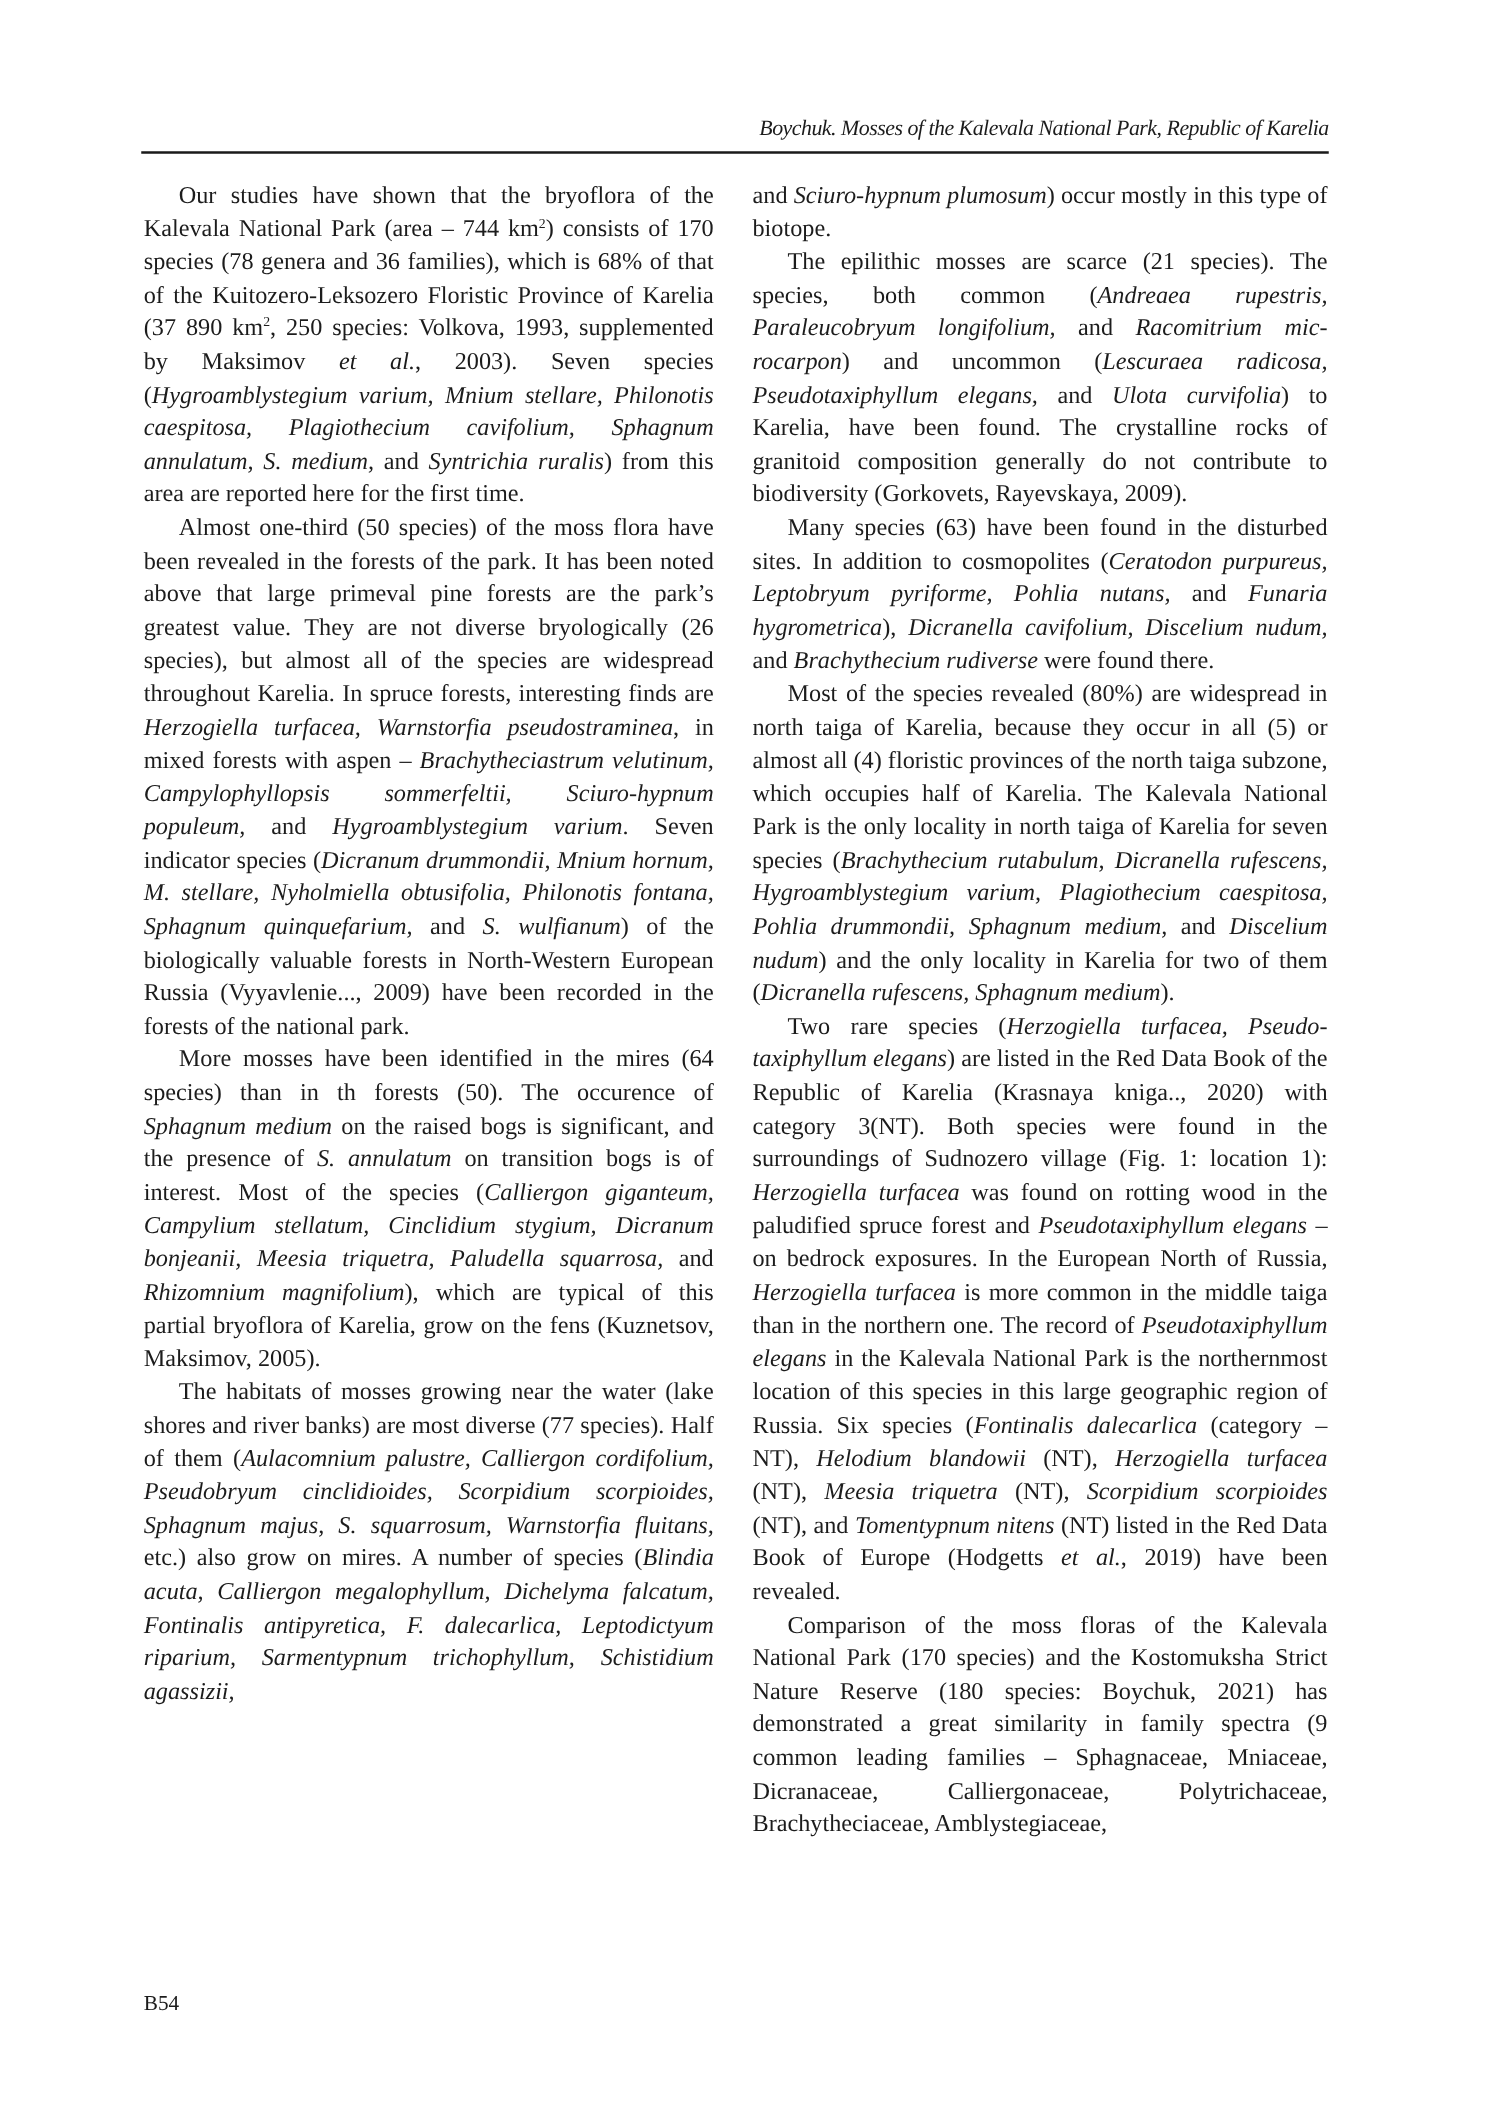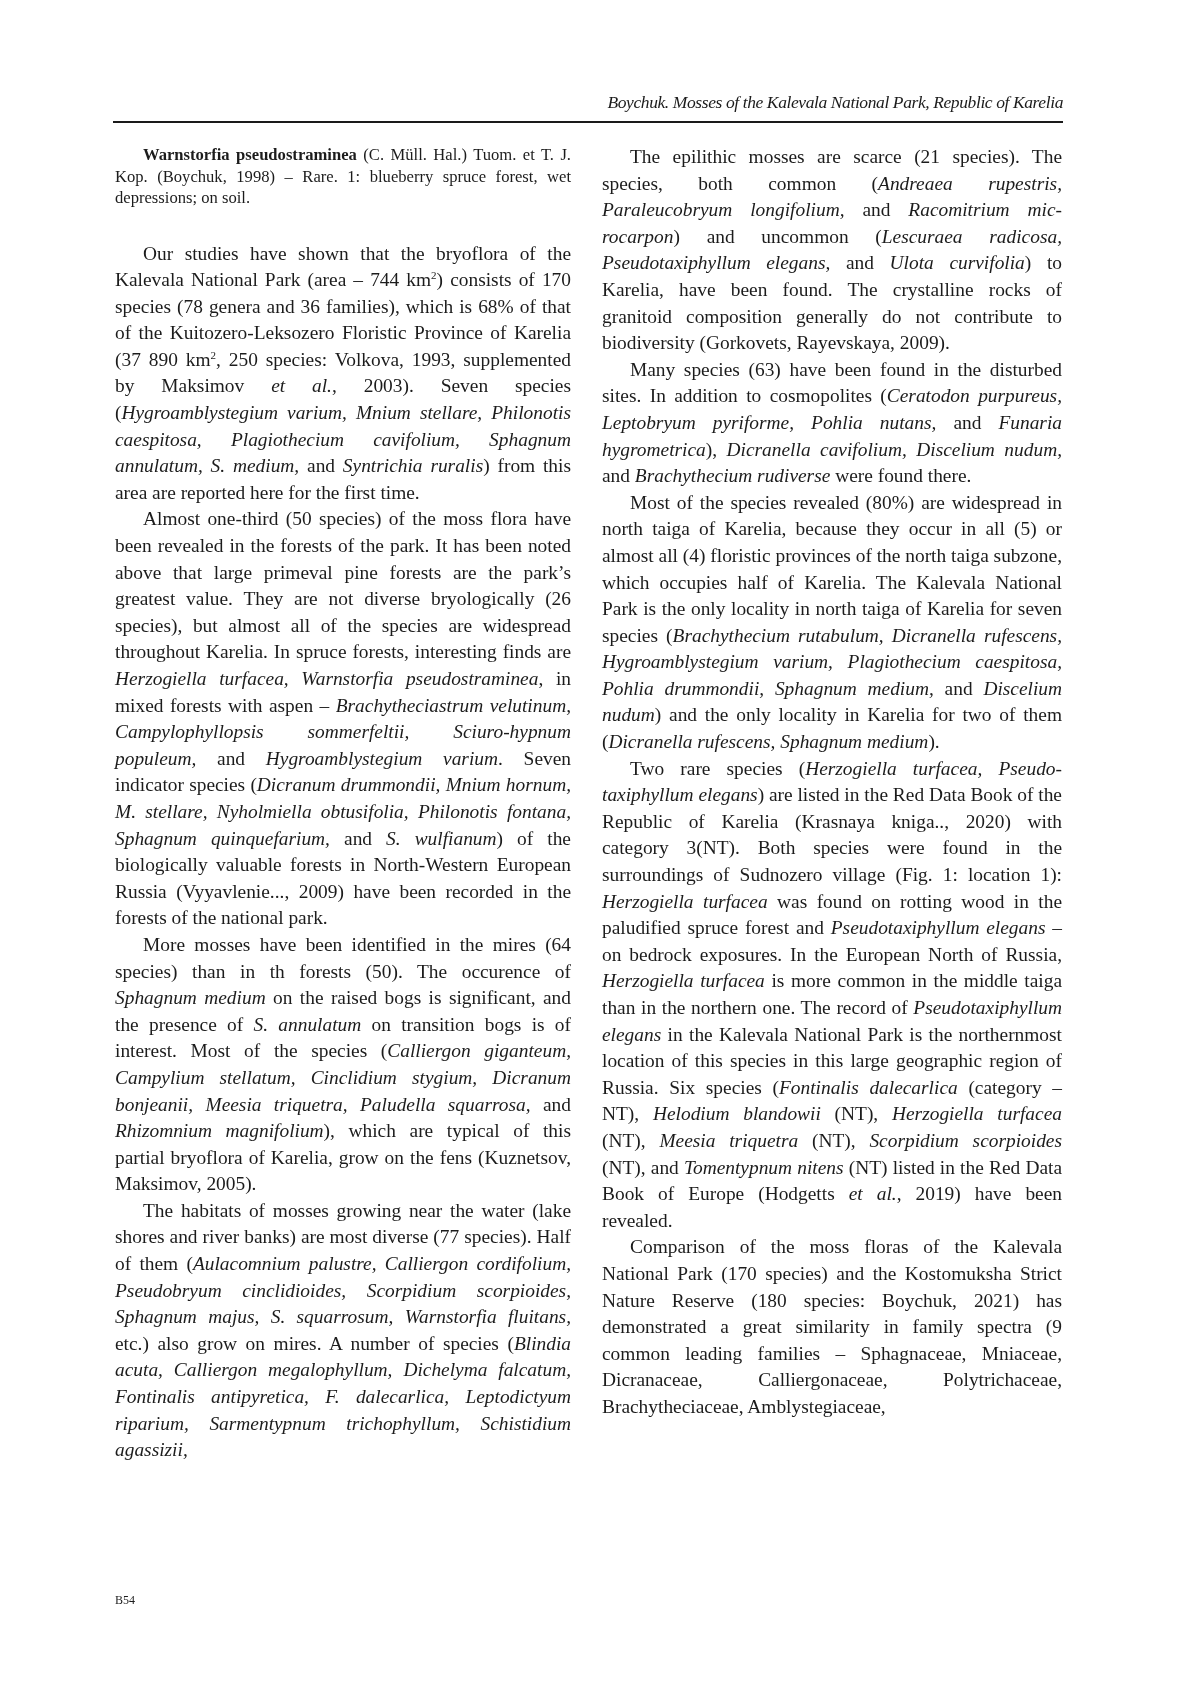--- a/index.html
+++ b/index.html
@@ -9,41 +9,41 @@
          text-align: right; font-style: italic; font-size: 17.5px; letter-spacing: -0.4px; }
   .head-rule { position: absolute; left: 113px; width: 950px; top: 121px; height: 2px; background: #1a1a1a; }
   .col { position: absolute; top: 144px; font-size: 19.4px; line-height: 26.6px; text-align: justify; hyphens: manual; }
   .col-left { left: 115px; width: 456px; }
   .col-right { left: 602px; width: 460px; }
   .col p { margin: 0; text-indent: 28px; }
   .col p.noindent { text-indent: 0; }
   .species-entry { font-size: 16.6px; line-height: 21.5px; margin-bottom: 32px !important; }
   .species-entry b { font-weight: bold; }
   i { font-style: italic; }
-  .page-number { position: absolute; left: 115px; top: 1593px; font-size: 12px; }
+  .page-number { position: absolute; left: 115px; top: 1593px; font-size: 17px; }
   sup { font-size: 11px; vertical-align: 7px; line-height: 0; }
 </style>
 </head>
 <body>
 
 <div class="running-head">Boychuk. Mosses of the Kalevala National Park, Republic of Karelia</div>
 <div class="head-rule"></div>
 
 <div class="col col-left">
-  <p class="species-entry"><b>Warnstorfia pseudostraminea</b><span> (C. Müll. Hal.) Tuom. et T. J. Kop. (Boychuk, 1998) – Rare. 1: blueberry spruce forest, wet depressions; on soil.</span></p>
   <div>
       <p><span>Our studies have shown that the bryoflora of the Kalevala National Park (area – 744 km</span><sup>2</sup><span>) consists of 170 species (78 genera and 36 families), which is 68% of that of the Kuitozero-Leksozero Floris­tic Province of Karelia (37 890 km</span><sup>2</sup><span>, 250 species: Volkova, 1993, supplemented by Maksimov </span><i>et al.</i><span>, 2003). Seven species (</span><i>Hygroamblystegium varium, Mnium stellare, Philonotis caespitosa, Plagiothe­cium cavifolium, Sphagnum annulatum, S. medium,</i><span> and </span><i>Syntrichia ruralis</i><span>) from this area are reported here for the first time.</span></p>
       <p><span>Almost one-third (50 species) of the moss flora have been revealed in the forests of the park. It has been noted above that large primeval pine forests are the park’s greatest value. They are not diverse bryologically (26 species), but almost all of the species are widespread throughout Karelia. In spruce forests, interesting finds are </span><i>Herzogiella turfacea, Warnstorfia pseudostraminea</i><span>, in mixed forests with aspen – </span><i>Brachytheciastrum veluti­num, Campylophyllopsis sommerfeltii, Sciuro-hyp­num populeum,</i><span> and </span><i>Hygroamblystegium varium</i><span>. Seven indicator species (</span><i>Dicranum drummondii, Mnium hornum, M. stellare, Nyholmiella obtusifo­lia, Philonotis fontana, Sphagnum quinquefarium,</i><span> and </span><i>S. wulfianum</i><span>) of the biologically valuable fo­rests in North-Western European Russia (Vyyav­lenie..., 2009) have been recorded in the forests of the national park.</span></p>
       <p><span>More mosses have been identified in the mires (64 species) than in th forests (50). The occurence of </span><i>Sphagnum medium</i><span> on the raised bogs is signifi­cant, and the presence of </span><i>S. annulatum</i><span> on transi­tion bogs is of interest. Most of the species (</span><i>Cal­liergon giganteum, Campylium stellatum, Cinclidium stygium, Dicranum bonjeanii, Meesia triquetra, Pa­ludella squarrosa,</i><span> and </span><i>Rhizomnium magnifolium</i><span>), which are typical of this partial bryoflora of Kare­lia, grow on the  fens (Kuznetsov, Maksimov, 2005).</span></p>
       <p><span>The habitats of mosses growing near the wa­ter (lake shores and river banks) are most diverse (77 species). Half of them (</span><i>Aulacomnium palustre, Calliergon cordifolium, Pseudobryum cinclidioides, Scorpidium scorpioides, Sphagnum majus, S. squar­rosum, Warnstorfia fluitans,</i><span> etc.) also grow on mires. A number of species (</span><i>Blindia acuta, Callier­gon megalophyllum, Dichelyma falcatum, Fontinalis antipyretica, F. dalecarlica, Leptodictyum riparium, Sarmentypnum trichophyllum, Schistidium agassizii,</i></p>
     </div>
 </div>
 
 <div class="col col-right">
   <div>
+      <p class="noindent"><span>and </span><i>Sciuro-hypnum plumosum</i><span>) occur mostly in this type of biotope.</span></p>
       <p><span>The epilithic mosses are scarce (21 species). The species, both common (</span><i>Andreaea rupestris, Paraleucobryum longifolium,</i><span> and </span><i>Racomitrium mic­rocarpon</i><span>) and uncommon (</span><i>Lescuraea radicosa, Pseudotaxiphyllum elegans,</i><span> and </span><i>Ulota curvifolia</i><span>) to Karelia, have been found. The crystalline rocks of granitoid composition generally do not contribute to biodiversity (Gorkovets, Rayevskaya, 2009).</span></p>
       <p><span>Many species (63) have been found in the dis­turbed sites. In addition to cosmopolites (</span><i>Cera­todon purpureus, Leptobryum pyriforme, Pohlia nutans,</i><span> and </span><i>Funaria hygrometrica</i><span>), </span><i>Dicranella cavifolium, Discelium nudum,</i><span> and </span><i>Brachythecium ru­diverse</i><span> were found there.</span></p>
       <p><span>Most of the species revealed (80%) are wide­spread in north taiga of Karelia, because they oc­cur in all (5) or almost all (4) floristic provinces of the north taiga subzone, which occupies half of Karelia. The Kalevala National Park is the only locality in north taiga of Karelia for seven species (</span><i>Brachythecium rutabulum, Dicranella rufescens, Hygroamblystegium varium, Plagiothecium caespi­tosa, Pohlia drummondii, Sphagnum medium,</i><span> and </span><i>Discelium nudum</i><span>) and the only locality in Karelia for two of them (</span><i>Dicranella rufescens, Sphagnum medium</i><span>).</span></p>
       <p><span>Two rare species (</span><i>Herzogiella turfacea, Pseudo­taxiphyllum elegans</i><span>) are listed in the Red Data Book of the Republic of Karelia (Krasnaya kniga.., 2020) with category 3(NT). Both species were found in the surroundings of Sudnozero village (Fig. 1: location 1): </span><i>Herzogiella turfacea</i><span> was found on rotting wood in the paludified spruce forest and </span><i>Pseudotaxiphyllum elegans</i><span> – on bedrock expo­sures. In the European North of Russia, </span><i>Herzogiella turfacea</i><span> is more common in the middle taiga than in the northern one. The record of </span><i>Pseudotaxiphyl­lum elegans</i><span> in the Kalevala National Park is the northernmost location of this species in this large geographic region of Russia. Six species (</span><i>Fontinalis dalecarlica</i><span> (category – NT), </span><i>Helodium blandowii</i><span> (NT), </span><i>Herzogiella turfacea</i><span> (NT), </span><i>Meesia triquetra</i><span> (NT), </span><i>Scorpidium scorpioides</i><span> (NT), and </span><i>Tomentyp­num nitens</i><span> (NT) listed in the Red Data Book of Europe (Hodgetts </span><i>et al.</i><span>, 2019) have been revealed.</span></p>
       <p><span>Comparison of the moss floras of the Kalevala National Park (170 species) and the Kostomuk­sha Strict Nature Reserve (180 species: Boychuk, 2021) has demonstrated a great similarity in family spectra (9 common leading families – Sphagna­ceae, Mniaceae, Dicranaceae, Calliergonaceae, Po­lytrichaceae, Brachytheciaceae, Amblystegiaceae,</span></p>
     </div>
 </div>
 
 <div class="page-number">B54</div>
 

